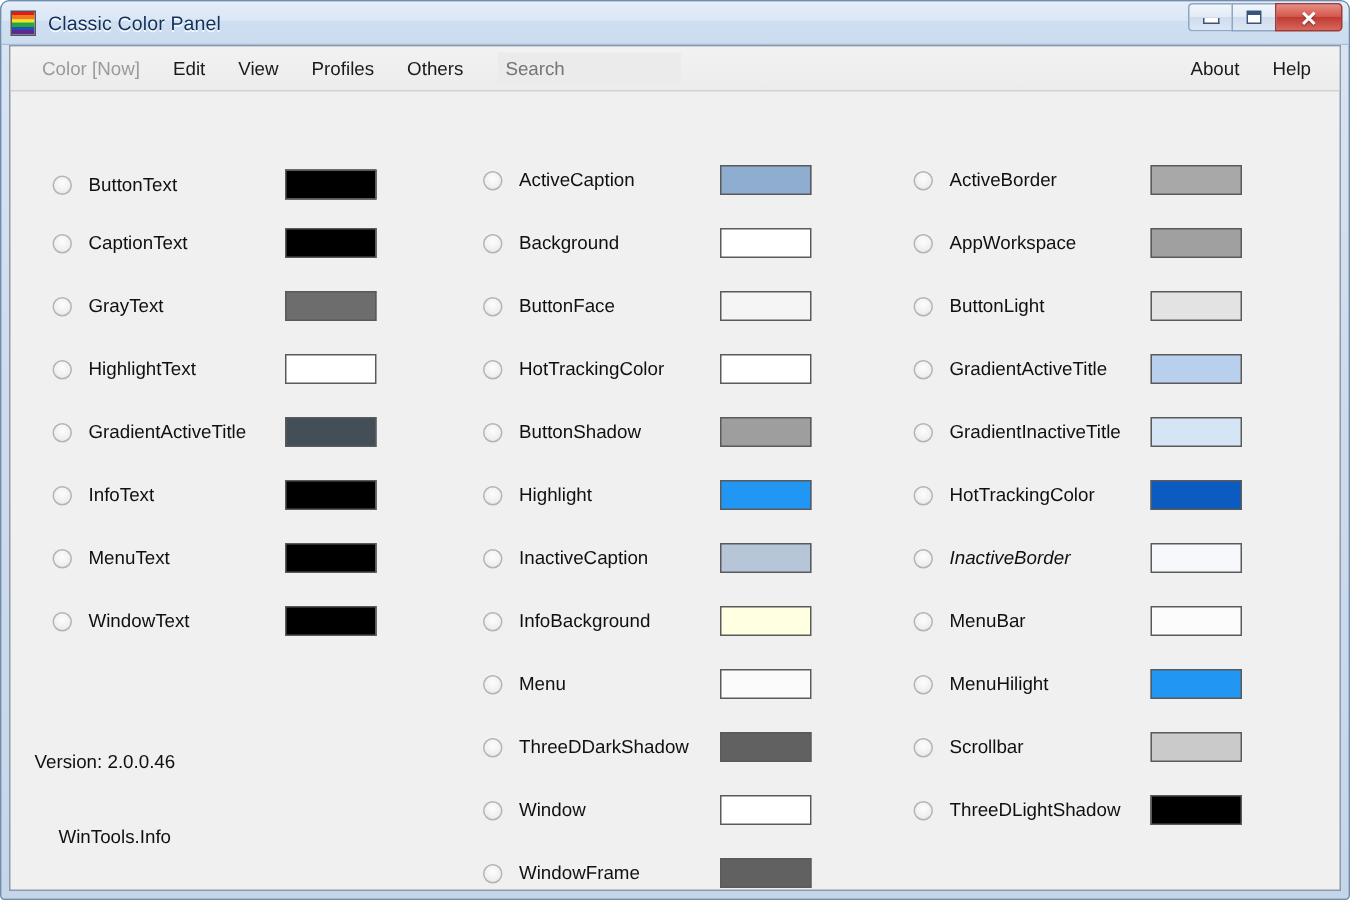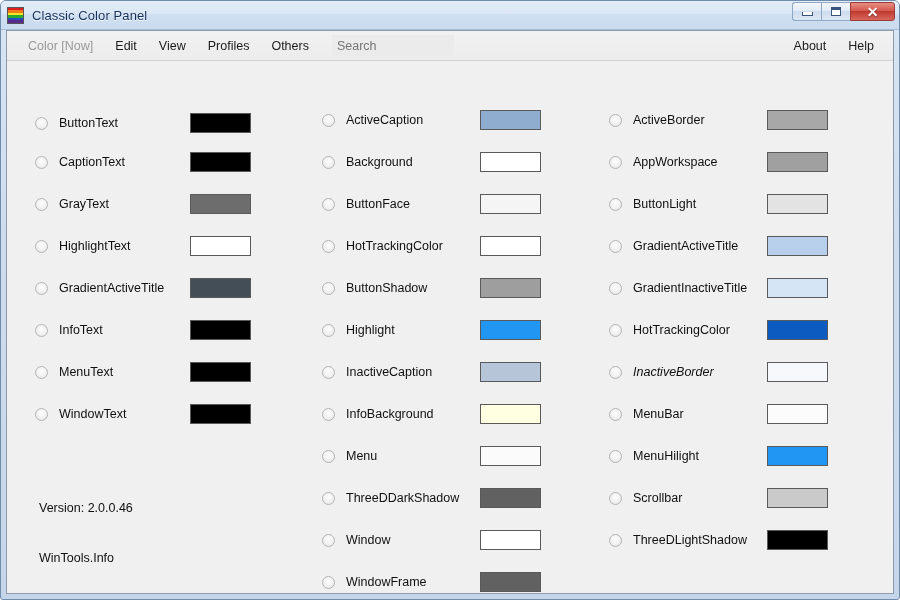--- a/index.html
+++ b/index.html
@@ -203,21 +203,21 @@
   .col3 .swatch { right: 40px; }
 
   
   .footnote {
     position: absolute;
     font-size: 12.5px;
     color: #101010;
     white-space: nowrap;
     user-select: none;
   }
-  #version-text { left: 32px; top: 470px; }
+  #version-text { left: 16px; top: 470px; }
   #brand-text   { left: 32px; top: 520px; }
 </style>
 </head>
 <body>
 
 <div id="window">
 
   <div id="titlebar">
     <span id="app-icon">
         <i style="background: rgb(224, 27, 27);"></i>

